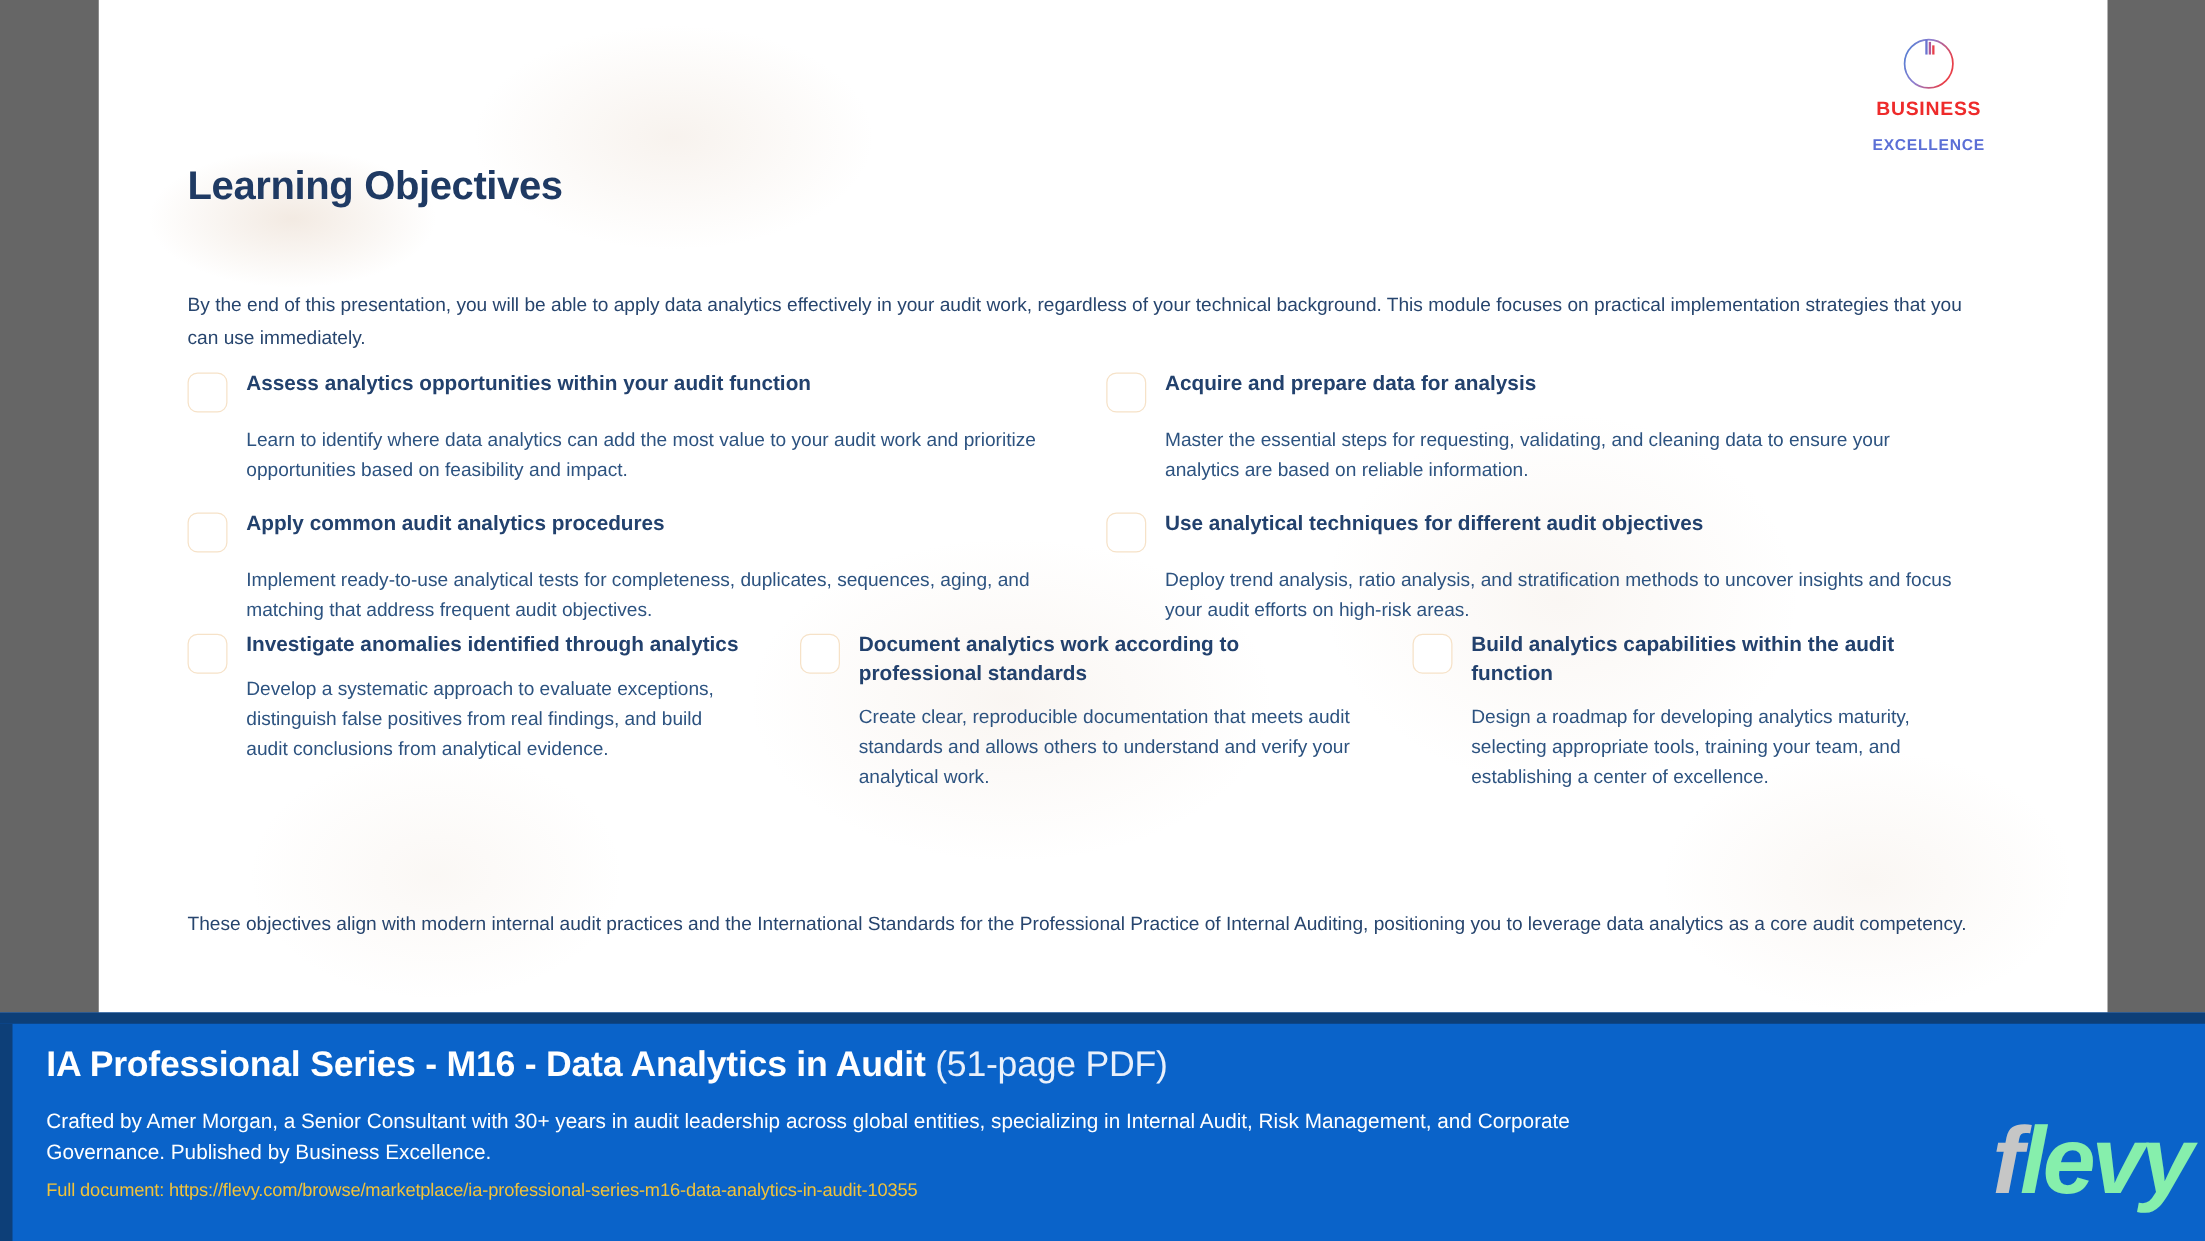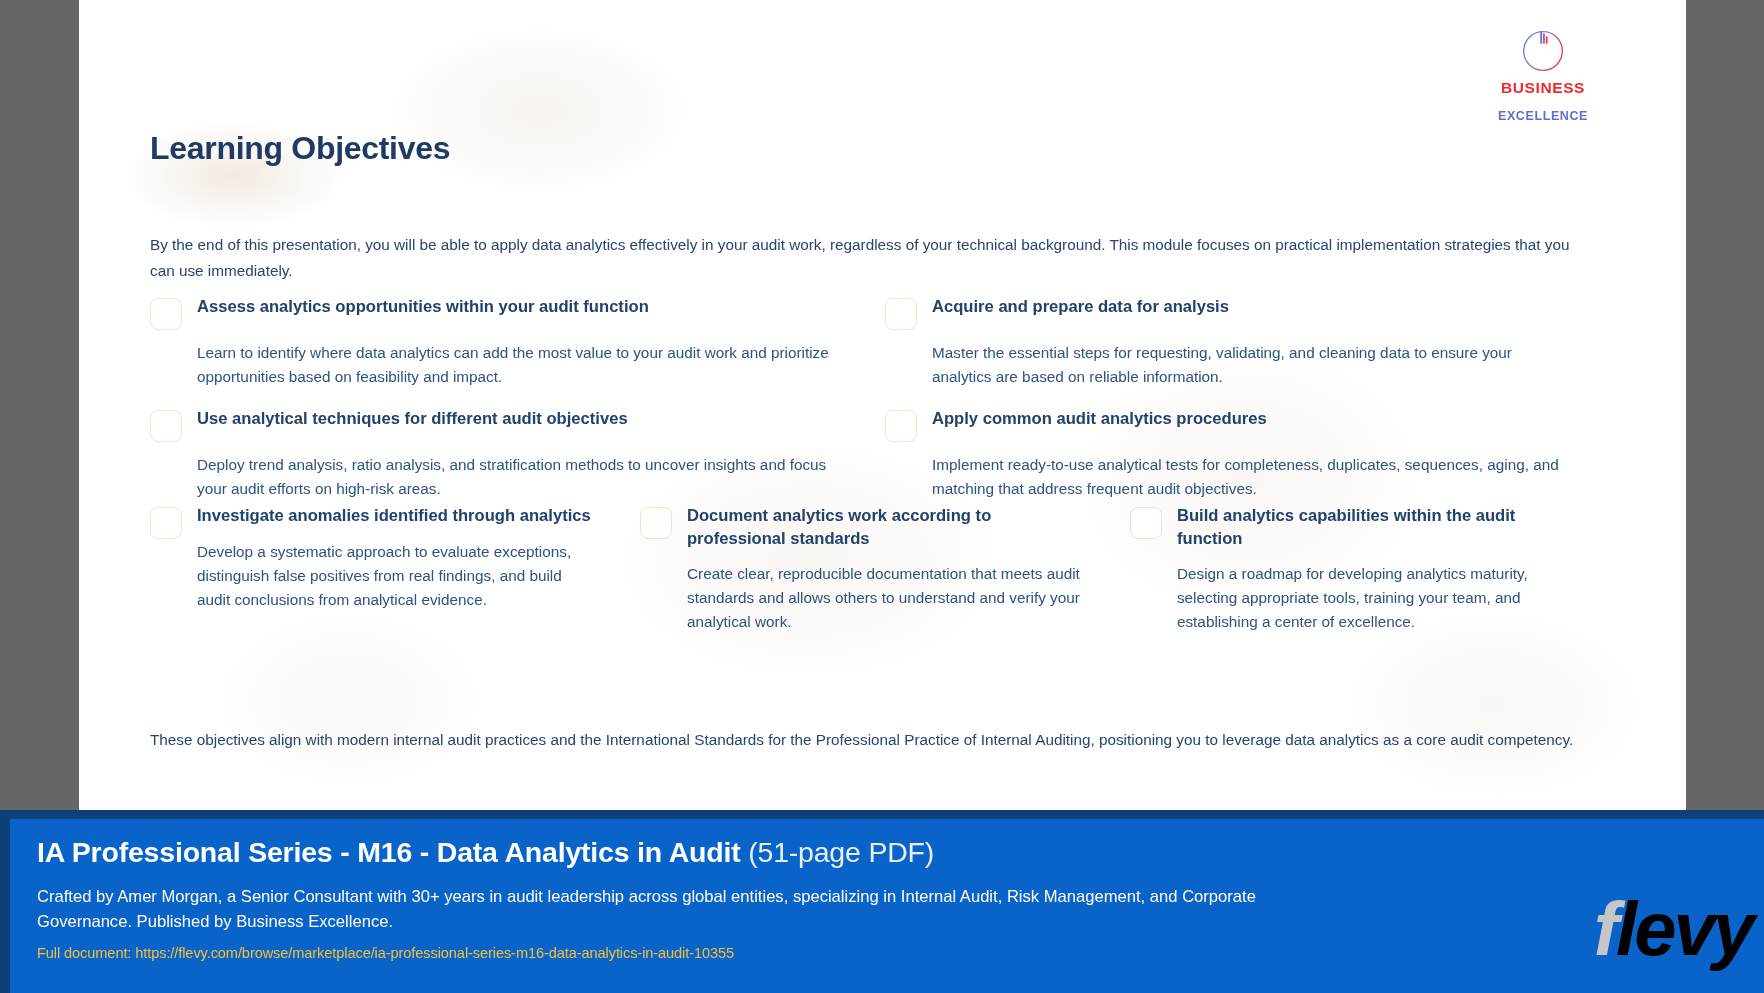--- a/index.html
+++ b/index.html
@@ -199,21 +199,21 @@
     position: absolute;
     right: 12px;
     bottom: 26px;
     font-size: 76px;
     font-weight: 700;
     font-style: italic;
     letter-spacing: -3px;
     line-height: 1;
   }
   #flevy-f { color: #c6c6c6; }
-  #flevy-levy { color: #000000; }
+  #flevy-levy { color: #86efac; }
 </style>
 </head>
 <body>
 
 <div id="slide">
 
   <div class="tex" style="left:40px;  top:120px; width:230px; height:110px;"></div>
   <div class="tex" style="left:300px; top:20px;  width:320px; height:180px; opacity:.6;"></div>
   <div class="tex" style="left:520px; top:430px; width:420px; height:260px; opacity:.45;"></div>
   <div class="tex" style="left:980px; top:330px; width:380px; height:300px; opacity:.4;"></div>
@@ -267,29 +267,29 @@
           <div class="obj-title">Acquire and prepare data for analysis</div>
           <div class="obj-desc">Master the essential steps for requesting, validating, and cleaning data to ensure your analytics are based on reliable information.</div>
         </div>
       </div>
     </div>
 
     <div id="row-2" class="obj-row">
       <div class="obj obj-2col">
         <div class="checkbox"></div>
         <div class="obj-body">
+          <div class="obj-title">Apply common audit analytics procedures</div>
+          <div class="obj-desc">Implement ready-to-use analytical tests for completeness, duplicates, sequences, aging, and matching that address frequent audit objectives.</div>
+        </div>
+      </div>
+      <div class="obj obj-2col">
+        <div class="checkbox"></div>
+        <div class="obj-body">
           <div class="obj-title">Use analytical techniques for different audit objectives</div>
           <div class="obj-desc">Deploy trend analysis, ratio analysis, and stratification methods to uncover insights and focus your audit efforts on high-risk areas.</div>
-        </div>
-      </div>
-      <div class="obj obj-2col">
-        <div class="checkbox"></div>
-        <div class="obj-body">
-          <div class="obj-title">Apply common audit analytics procedures</div>
-          <div class="obj-desc">Implement ready-to-use analytical tests for completeness, duplicates, sequences, aging, and matching that address frequent audit objectives.</div>
         </div>
       </div>
     </div>
 
     <div id="row-3" class="obj-row">
       <div class="obj obj-3col">
         <div class="checkbox"></div>
         <div class="obj-body">
           <div class="obj-title">Investigate anomalies identified through analytics</div>
           <div class="obj-desc">Develop a systematic approach to evaluate exceptions, distinguish false positives from real findings, and build audit conclusions from analytical evidence.</div>

